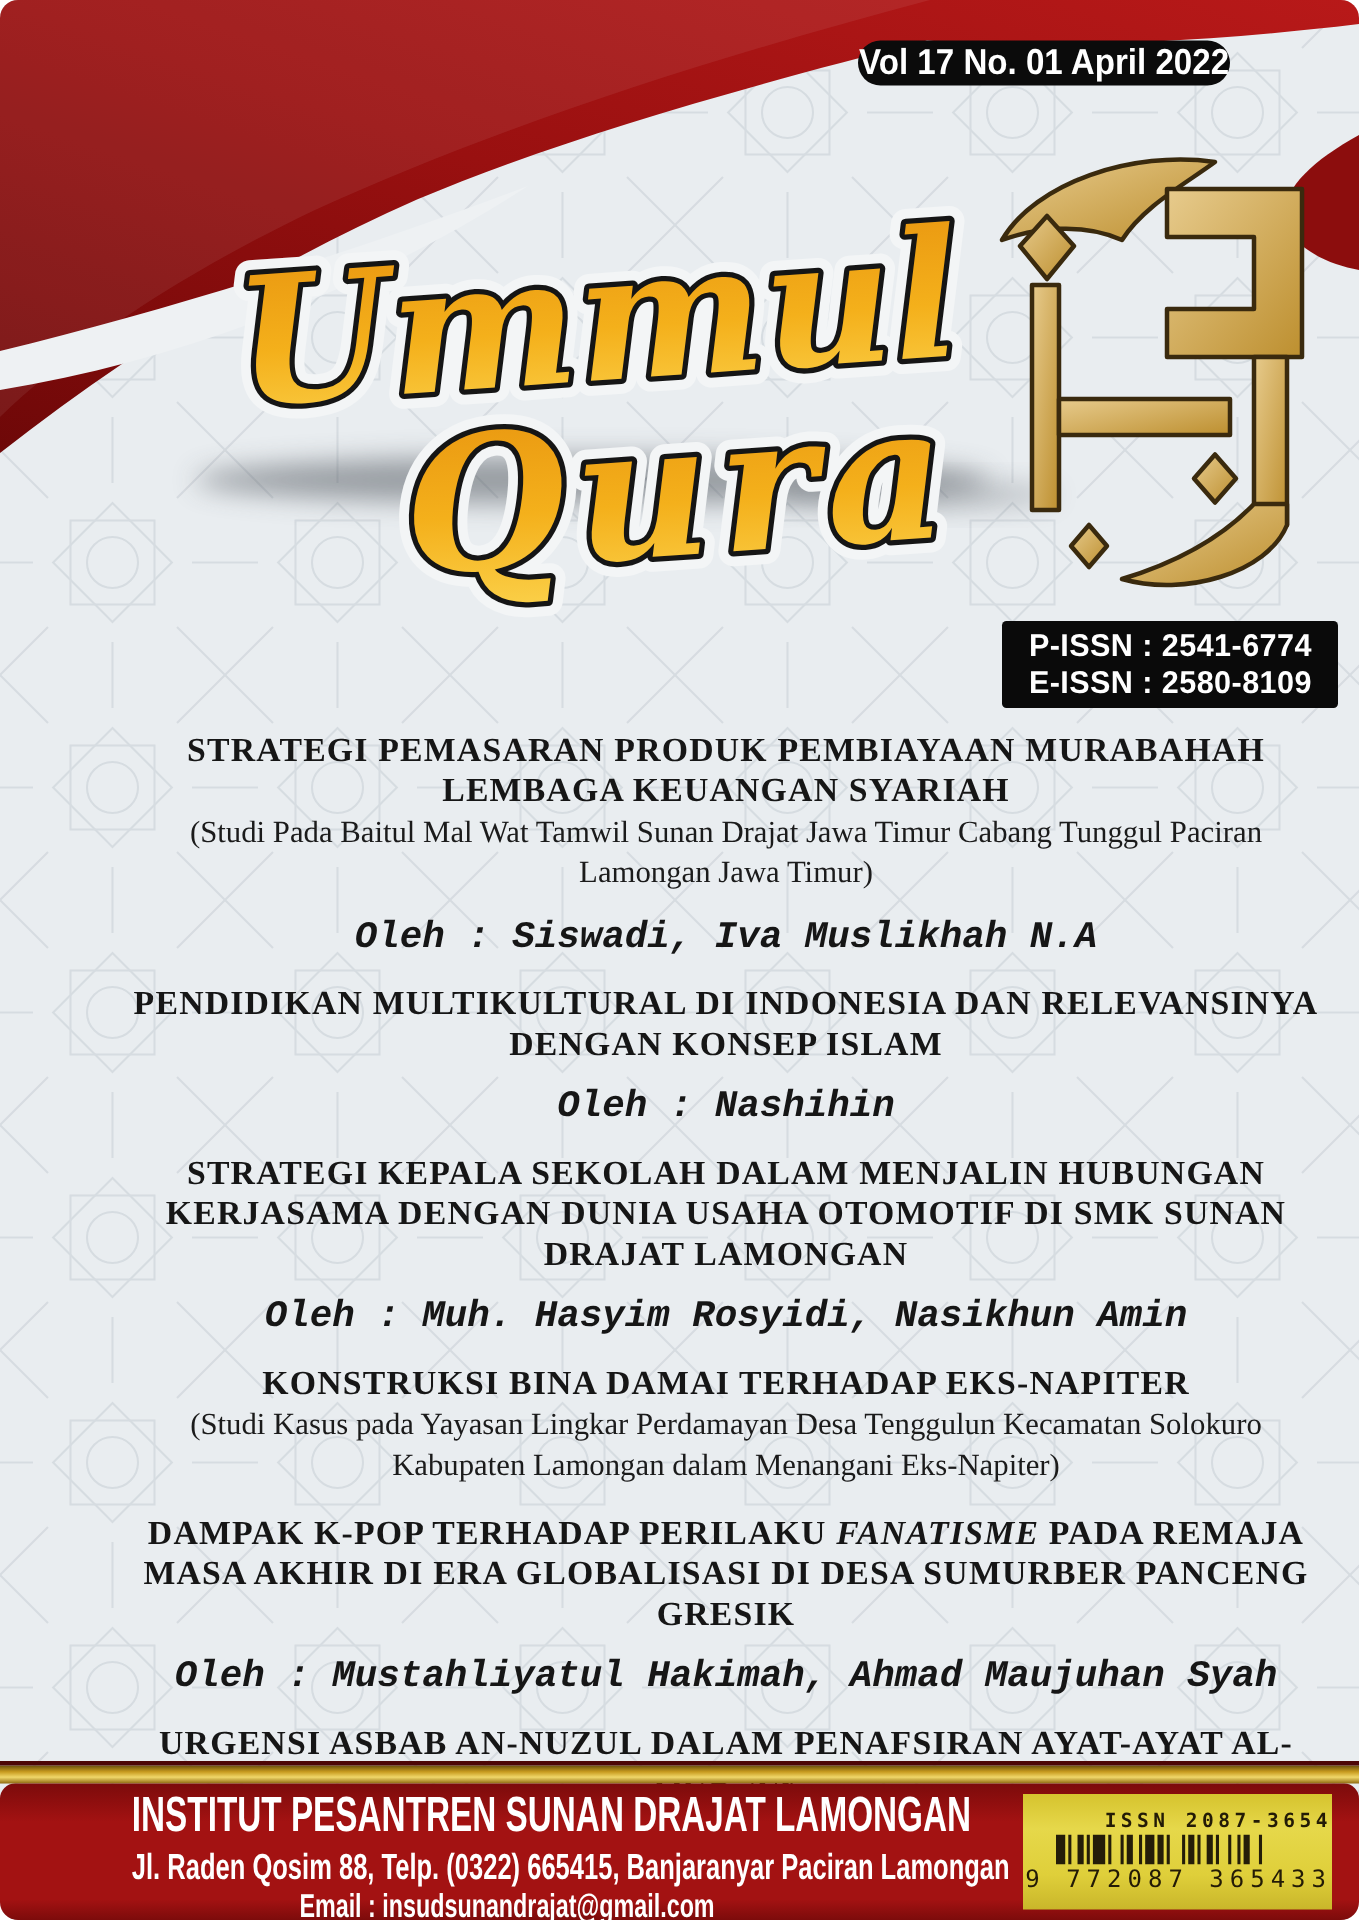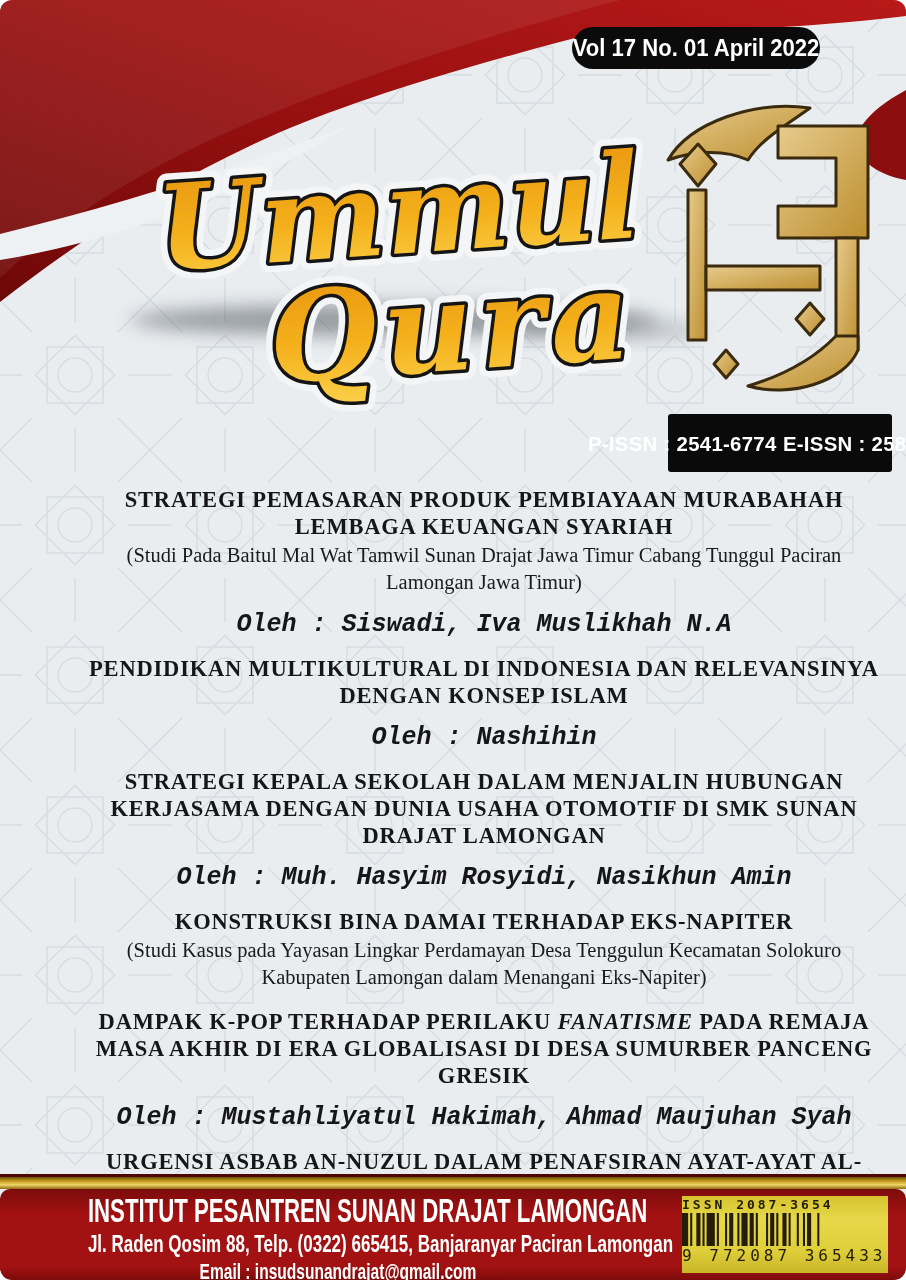--- a/index.html
+++ b/index.html
@@ -5,38 +5,38 @@
   html,body { margin:0; padding:0; background:#ffffff; }
   .cover {
     position:relative; width:906px; height:1280px; overflow:hidden;
     border-radius:12px; background:#e9edf0;
     font-family:"Liberation Sans", sans-serif;
   }
   .pattern-layer { position:absolute; inset:0; z-index:0; }
   .header-art { position:absolute; top:0; left:0; z-index:1; }
 
   .vol-badge {
-    position:absolute; left:572px; top:27px; width:248px; height:42px;
+    position:absolute; left:572px; top:27px; width:248px; height:30px;
     background:#0b0b0b; border-radius:23px; z-index:3;
     display:flex; align-items:center; justify-content:center;
   }
   .vol-text { color:#fff; font-weight:bold; font-size:24px; white-space:nowrap;
     transform:scaleX(.92); }
 
   .journal-name-block { position:absolute; left:88px; top:392px; width:540px; z-index:2; }
   .dash { height:7px;
     background:repeating-linear-gradient(90deg,#143339 0 16px,transparent 16px 25px); }
   .journal-name { margin:5px 0 6px; color:#143339; font-weight:bold; font-size:34px;
     white-space:nowrap; transform:scale(0.9,1.12); transform-origin:left center;
     letter-spacing:0.5px; }
 
   .issn-badge {
     position:absolute; left:668px; top:414px; width:224px; height:58px;
     background:#0a0a0a; border-radius:3px; z-index:2; color:#fff;
-    display:flex; flex-direction:row; align-items:center; justify-content:center;
+    display:flex; flex-direction:column; align-items:center; justify-content:center;
   }
   .issn-line { font-size:21px; font-weight:bold; line-height:25px; white-space:nowrap;
     transform:scaleX(.97); letter-spacing:.3px; }
 
   .articles { position:absolute; left:88px; top:486px; width:792px; z-index:2;
     font-family:"Liberation Serif", serif; color:#161616; }
   .article { margin-bottom:17px;text-align:center; }
   .article-title { font-size:22.5px; font-weight:bold; line-height:27px;
     letter-spacing:.8px; }
   .article-title .ital { font-style:italic; }
@@ -52,21 +52,21 @@
   .footer-text { position:absolute; left:0; top:5px; width:676px; text-align:center; color:#fff; }
   .footer-line1 { font-size:30px; font-weight:bold; white-space:nowrap;
     transform:scale(0.74,1.1); transform-origin:center; }
   .footer-line2 { font-size:23px; font-weight:bold; white-space:nowrap; margin-top:3px;
     transform:scale(0.74,1.05); transform-origin:center; }
   .footer-line3 { font-size:21px; font-weight:bold; white-space:nowrap; margin-top:2px;
     transform:scale(0.74,1.05); transform-origin:center; }
 
   .barcode { position:absolute; right:18px; top:7px; width:206px; height:77px;
     background:linear-gradient(180deg,#d6c32e,#e6d84a 30%,#dfcf3a 70%,#c9b62a);
-    display:flex; flex-direction:column; align-items:flex-start; padding:1px 0;
+    display:flex; flex-direction:column; align-items:flex-end; padding:11px 0;
     box-sizing:border-box; }
   .barcode-top { font-family:"DejaVu Sans Mono", monospace; font-size:13px;
     letter-spacing:3px; color:#231b06; font-weight:bold; white-space:nowrap; }
   .barcode-bars { width:184px; height:33px; margin-top:1px; }
   .barcode-num { font-family:"DejaVu Sans Mono", monospace; font-size:16px;
     letter-spacing:4px; color:#231b06; font-weight:normal; white-space:nowrap; }
 
   .logo-word-halo { font-family:"DejaVu Serif", serif; font-style:italic; font-weight:bold;
     stroke:#f3f5f6; fill:#f3f5f6; stroke-linejoin:round; }
   .logo-word { font-family:"DejaVu Serif", serif; font-style:italic; font-weight:bold;

